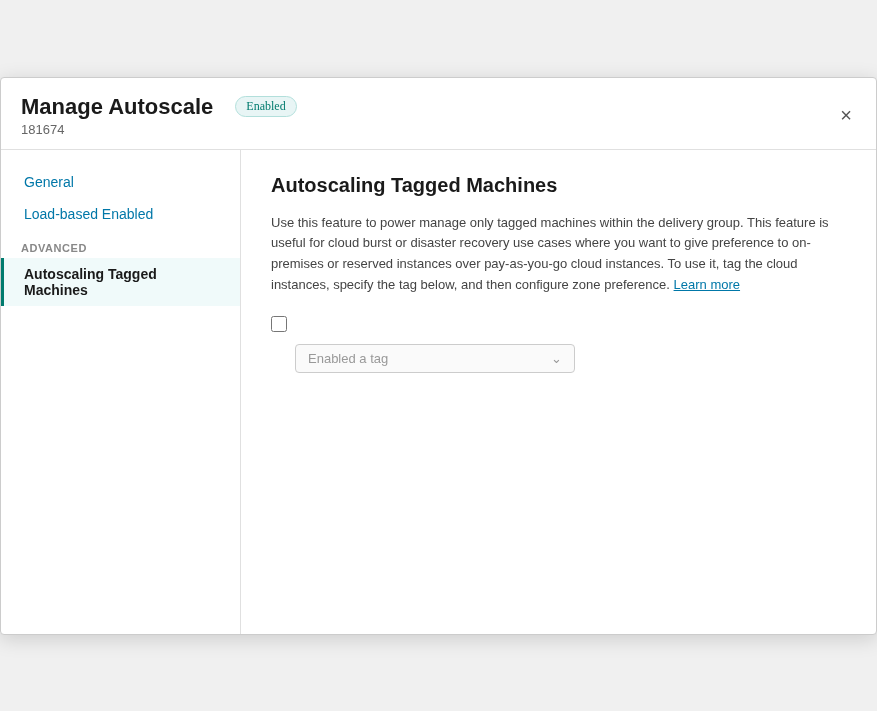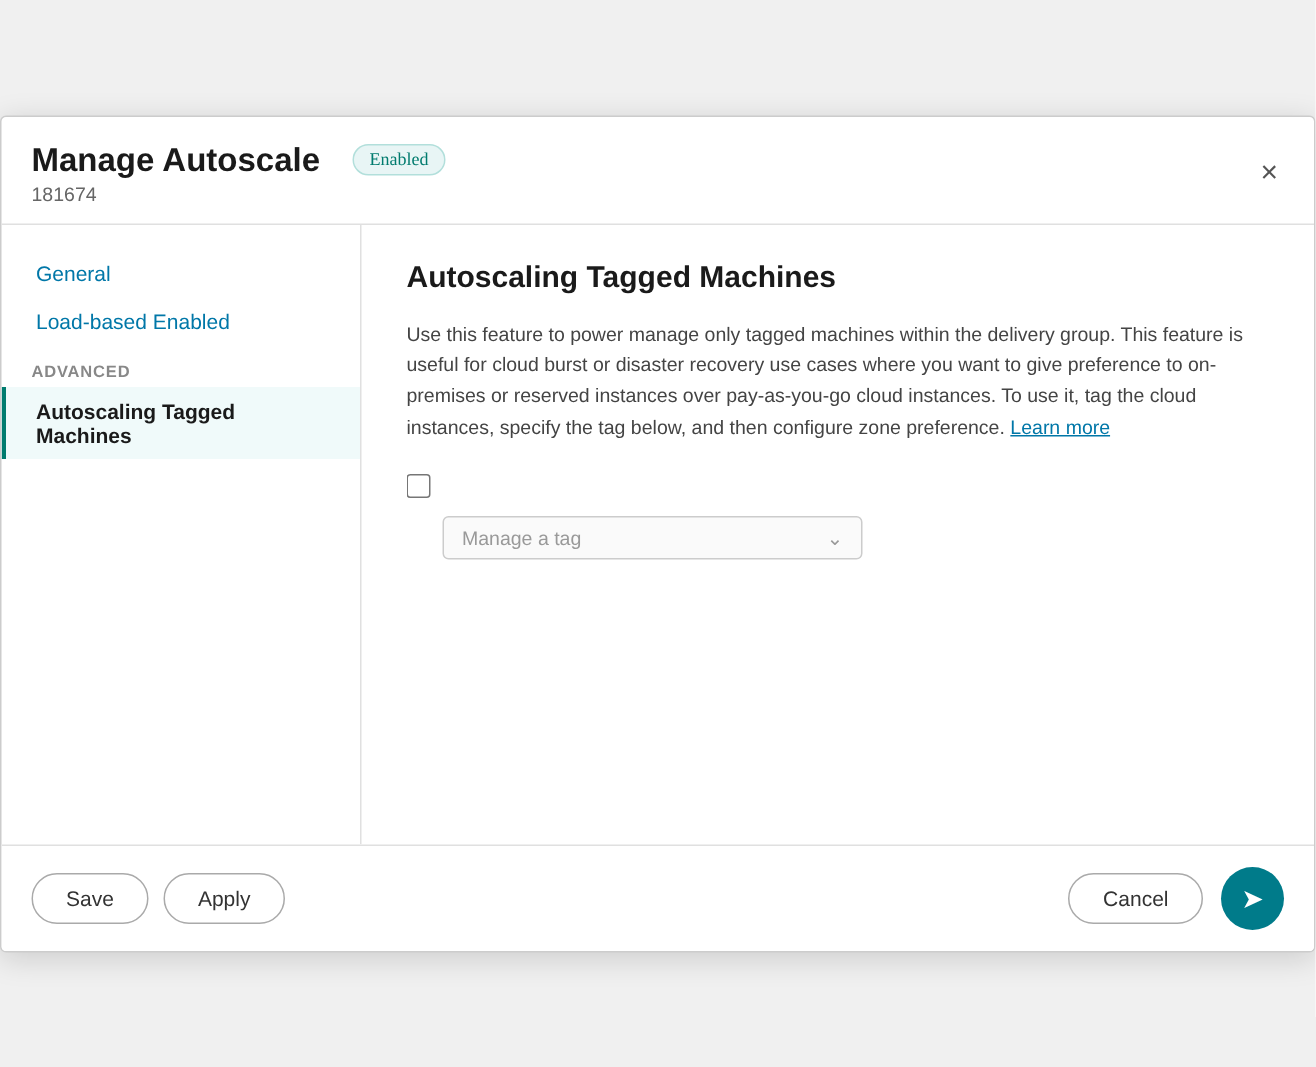--- a/index.html
+++ b/index.html
@@ -235,31 +235,19 @@
       <div class="content-title">Autoscaling Tagged Machines</div>
       <p class="description-text">
         <span>Use this feature to power manage only tagged machines within the delivery group. This feature is useful for cloud burst or disaster recovery use cases where you want to give preference to on-premises or reserved instances over pay-as-you-go cloud instances. To use it, tag the cloud instances, specify the tag below, and then configure zone preference.</span>
         <span> </span>
         <a class="learn-more-link">Learn more</a>
       </p>
       <div class="checkbox-row">
         <input type="checkbox" id="enable-autoscale-tag" style="">
       </div>
       <div class="tag-select">
-        <span class="tag-select-text">Manage a tag</span>
+        <span class="tag-select-text">Enabled a tag</span>
         <span>⌄</span>
       </div>
     </div>
   </div>
 
-  <div class="dialog-footer">
-    <div class="footer-left">
-      <button class="btn btn-outline">Save</button>
-      <button class="btn btn-outline">Apply</button>
-    </div>
-    <div class="footer-right">
-      <button class="btn btn-cancel">Cancel</button>
-      <button class="fab-btn">
-        <span>➤</span>
-      </button>
-    </div>
-  </div>
 </div>
 
 </body></html>

